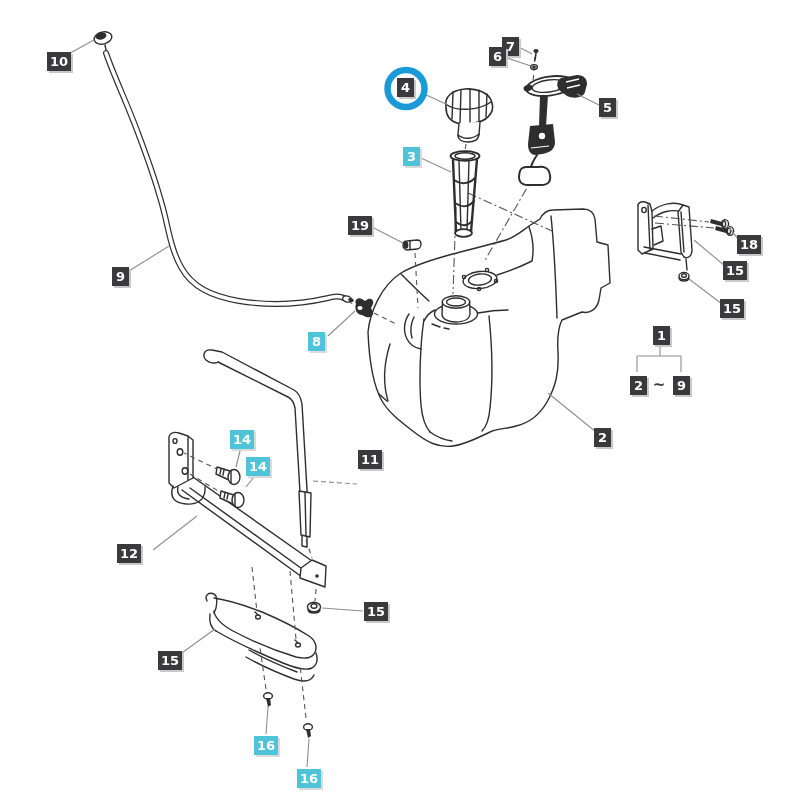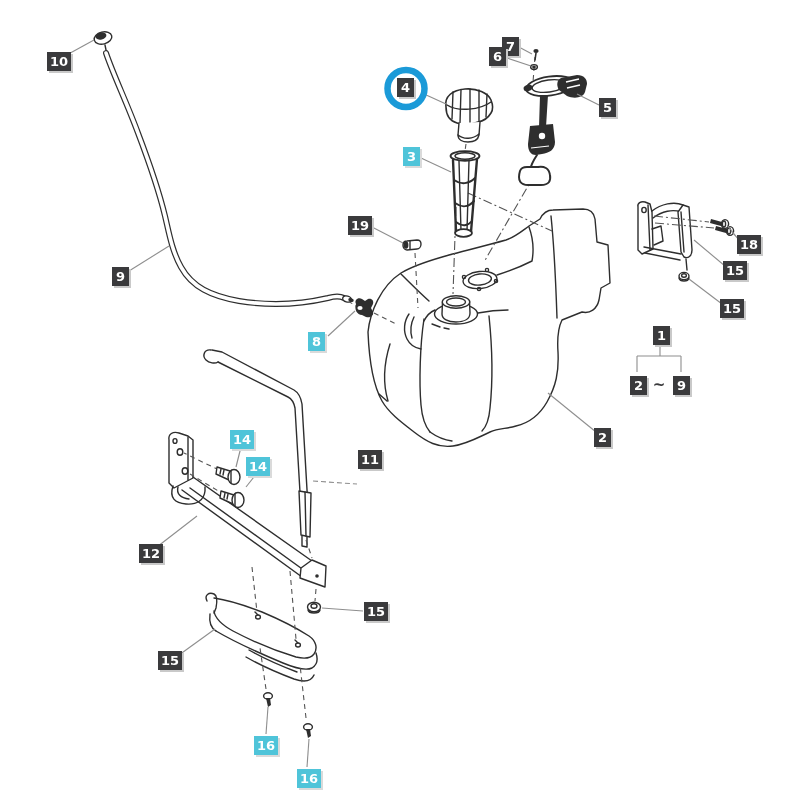--- a/index.html
+++ b/index.html
@@ -285,21 +285,21 @@
   <div class="plabel dark" style="left:348px;top:216px">19</div>
   <div class="plabel dark" style="left:737px;top:235px">18</div>
   <div class="plabel dark" style="left:723px;top:261px">15</div>
   <div class="plabel dark" style="left:720px;top:299px">15</div>
   <div class="plabel dark" style="left:112px;top:267px">9</div>
   <div class="plabel cyan" style="left:308px;top:332px">8</div>
   <div class="plabel dark" style="left:594px;top:428px">2</div>
   <div class="plabel cyan" style="left:230px;top:430px">14</div>
   <div class="plabel cyan" style="left:246px;top:457px">14</div>
   <div class="plabel dark" style="left:358px;top:450px">11</div>
-  <div class="plabel dark" style="left:139px;top:544px">12</div>
+  <div class="plabel dark" style="left:117px;top:544px">12</div>
   <div class="plabel dark" style="left:364px;top:602px">15</div>
   <div class="plabel dark" style="left:158px;top:651px">15</div>
   <div class="plabel cyan" style="left:254px;top:736px">16</div>
   <div class="plabel cyan" style="left:297px;top:769px">16</div>
 
   <div class="plabel dark" style="left:653px;top:326px">1</div>
   <div class="plabel dark" style="left:630px;top:376px">2</div>
   <div class="tilde" style="left:651px;top:376px">~</div>
   <div class="plabel dark" style="left:673px;top:376px">9</div>
 </div>

